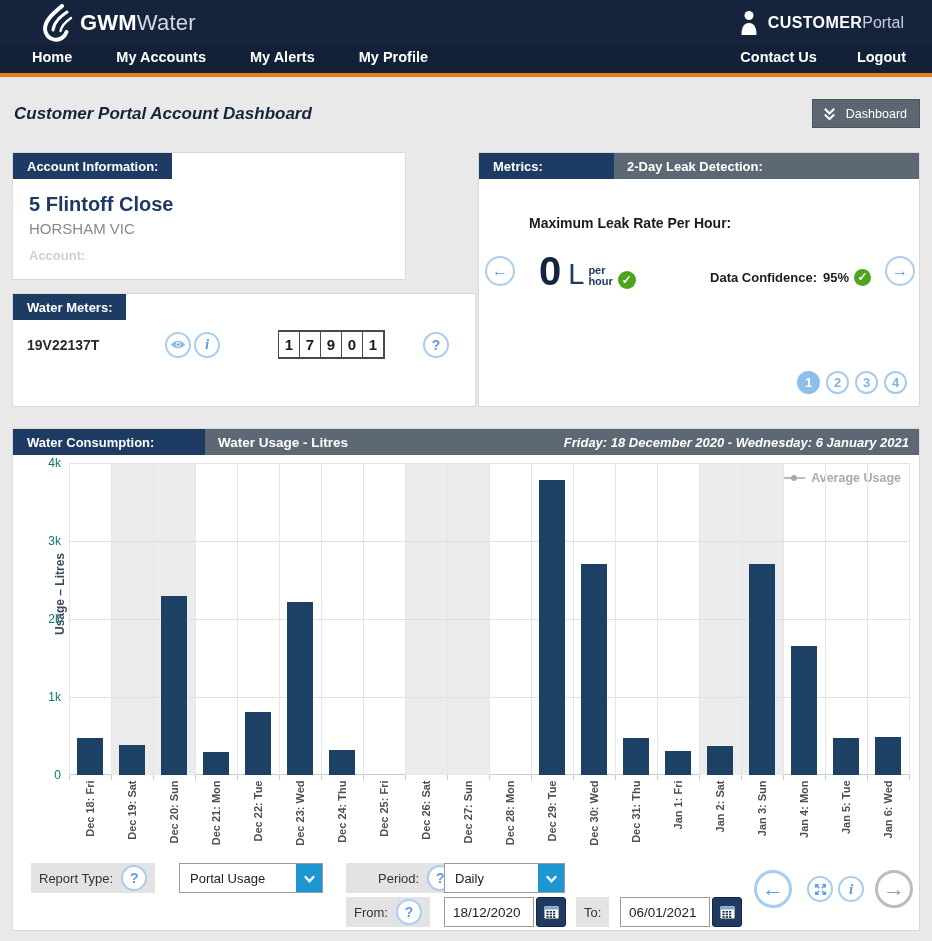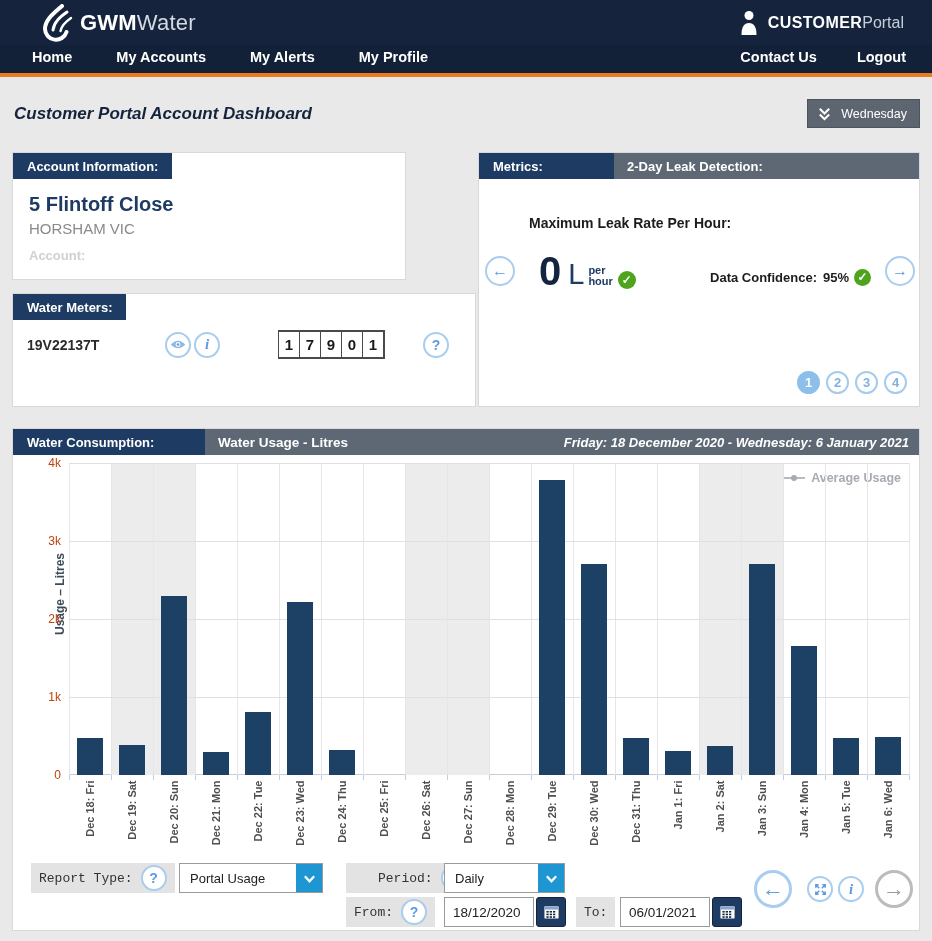--- a/index.html
+++ b/index.html
@@ -72,29 +72,29 @@
   .panel-consumption { left:12px; top:428px; width:908px; height:503px; }
   .consumption-tab { width:192px; }
   .chart-title { position:absolute; left:205px; top:0; height:26px; display:flex; align-items:center; color:#fff; font-size:13.5px; font-weight:700; }
   .chart-daterange { position:absolute; right:10px; top:0; height:26px; display:flex; align-items:center; color:#fff; font-size:13px; font-style:italic; font-weight:600; }
 
   .plot { position:absolute; left:56px; top:34px; width:840px; height:312px; border-bottom:1px solid #c9ced4; }
   .band { position:absolute; top:0; height:312px; background:#ececec; }
   .vline { position:absolute; top:0; height:312px; width:1px; background:#e6e6e6; }
   .gridline { position:absolute; left:0; width:840px; height:1px; background:#e0e0e0; }
   .bar { position:absolute; background:#1d4065; }
-  .ytick { position:absolute; left:-42px; width:34px; text-align:right; font-size:12px; color:#c2410c; }
+  .ytick { position:absolute; left:-42px; width:34px; text-align:right; font-size:12px; color:#0f766e; }
   .xtickmark { position:absolute; width:1px; height:5px; top:312px; background:#b9cfe4; }
   .xlabel { position:absolute; width:80px; height:13px; line-height:13px; text-align:right; transform:rotate(-90deg); font-size:11px; font-weight:700; color:#4f4f4f; white-space:nowrap; }
   .ylabel { position:absolute; left:6px; top:158px; transform:rotate(-90deg); transform-origin:center; font-size:12px; font-weight:700; color:#3d4a58; white-space:nowrap; }
   .legend { position:absolute; right:8px; top:8px; display:flex; align-items:center; gap:6px; color:#a7abb3; font-size:12.5px; font-weight:700; }
 
   
   .chip { position:absolute; height:30px; background:#e3e3e3; display:flex; align-items:center; gap:8px; padding:0 8px; font-size:13px; color:#333; }
-  .chip .lbl { white-space:nowrap;font-family:Liberation Mono, monospace; }
+  .chip .lbl { white-space:nowrap; }
   .dropdown { position:absolute; height:30px; background:#fff; border:1px solid #9a9a9a; display:flex; align-items:center; justify-content:space-between; cursor:pointer; }
   .dropdown .val { font-size:13px; color:#222; padding-left:10px; }
   .dd-btn { width:27px; height:28px; background:#1e96d2; border-left:1px solid #fff; display:flex; align-items:center; justify-content:center; }
   .date-input { position:absolute; height:30px; background:#fff; border:1px solid #9a9a9a; font-size:13.5px; color:#222; display:flex; align-items:center; padding-left:8px; }
   .cal-btn { position:absolute; width:30px; height:30px; background:#1d3b63; border:1px solid #15243c; border-radius:3px; display:flex; align-items:center; justify-content:center; cursor:pointer; }
 </style>
 </head>
 <body>
 
 <div id="app">
@@ -133,21 +133,21 @@
         <div class="nav-item">Logout</div>
       </div>
   </div>
 
   <div class="page-title">Customer Portal Account Dashboard</div>
   <div class="operations-btn">
     <svg width="15" height="16" viewBox="0 0 16 16">
       <polyline points="3,2.5 8,7.5 13,2.5" stroke="#fff" stroke-width="2.2" fill="none"></polyline>
       <polyline points="3,8.5 8,13.5 13,8.5" stroke="#fff" stroke-width="2.2" fill="none"></polyline>
     </svg>
-    <span>Wednesday</span>
+    <span>Dashboard</span>
   </div>
 
   <div class="panel panel-account">
     <div class="panel-tab">Account Information:</div>
     <div class="addr1">5 Flintoff Close</div>
     <div class="addr2">HORSHAM VIC</div>
     <div class="acct-label">Account:</div>
   </div>
 
   <div class="panel panel-meters">

